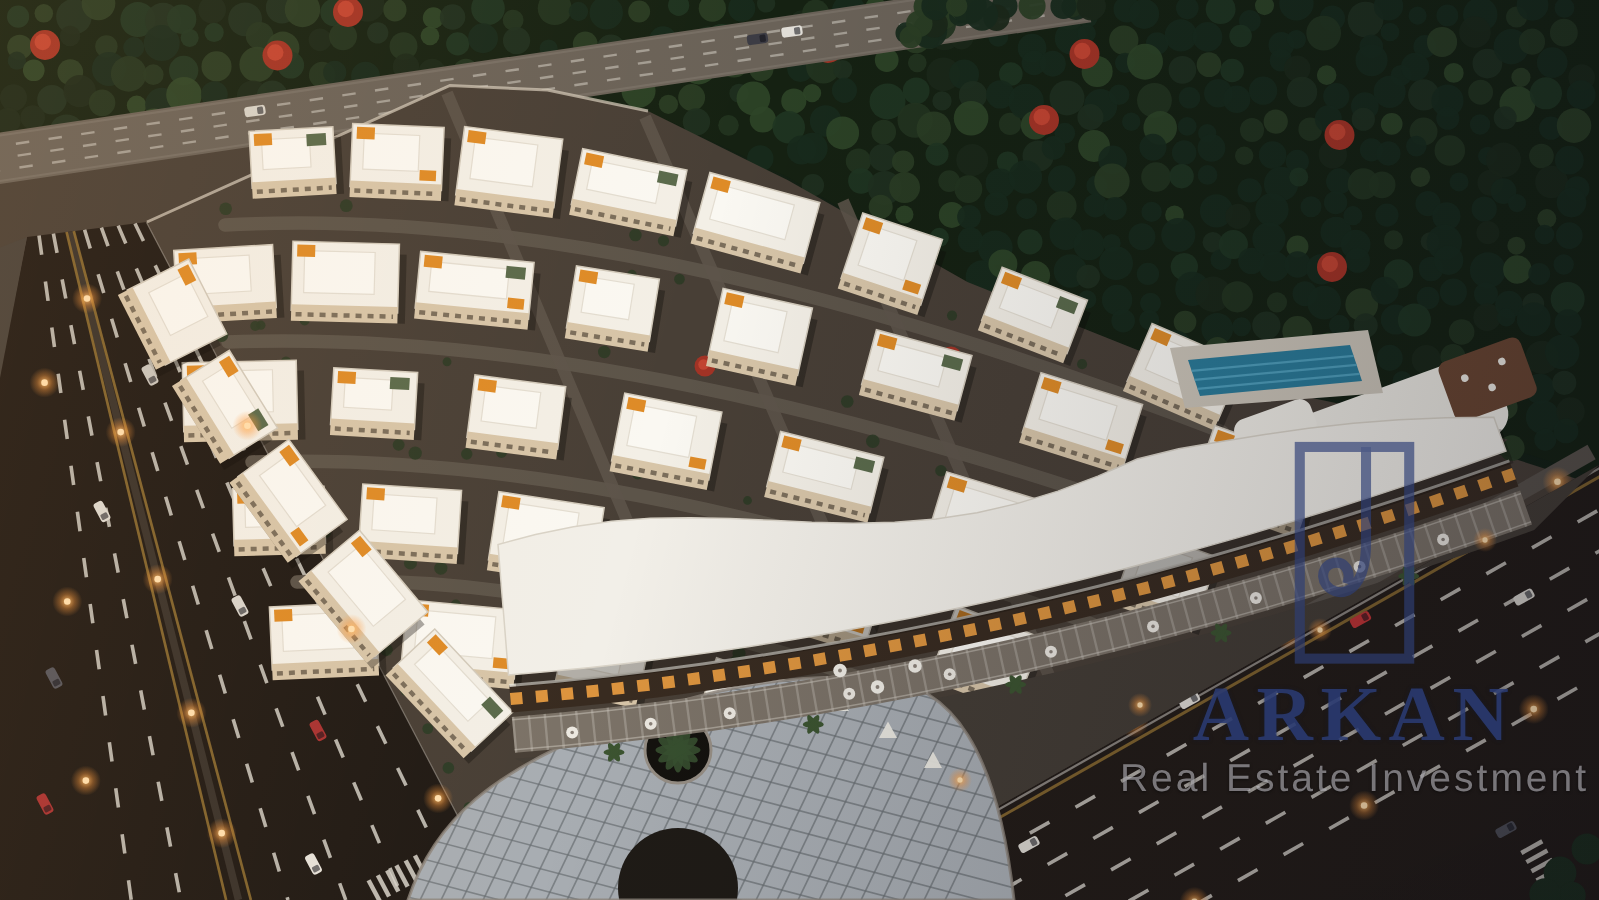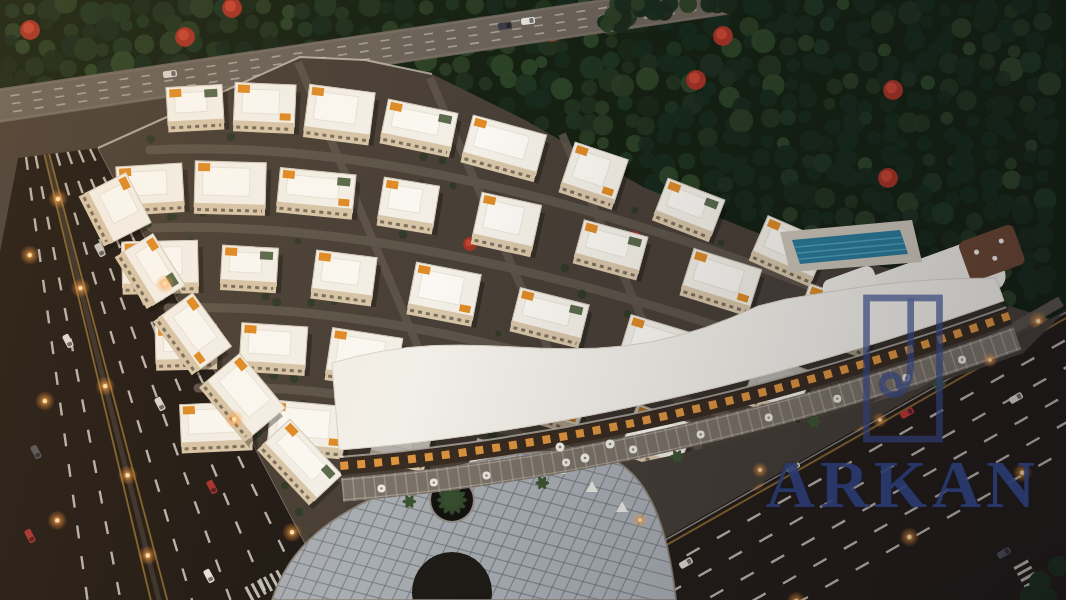--- a/index.html
+++ b/index.html
@@ -4,21 +4,21 @@
 <style>
   html,body{margin:0;padding:0;background:#0c0c10;}
   .stage{position:relative;width:1066px;height:600px;overflow:hidden;
          background:#4a423a;font-family:"Liberation Sans",sans-serif;}
   #scene{position:absolute;left:0;top:0;}
   .dusk{position:absolute;left:0;top:0;width:100%;height:100%;pointer-events:none;
         background:linear-gradient(105deg, rgba(255,176,96,0.10), rgba(30,26,40,0) 42%, rgba(6,8,22,0.26) 96%),
                    radial-gradient(130% 130% at 42% 38%, rgba(0,0,0,0) 55%, rgba(2,4,12,0.28) 100%);}
   .watermark{position:absolute;left:740px;top:290px;width:326px;text-align:center;pointer-events:none;}
   .logo-mark{display:block;margin:0 auto;opacity:0.78;}
-  .brand-name{font-family:"Liberation Serif",serif;font-weight:bold;font-size:68px;line-height:0.95;
+  .brand-name{font-family:"Liberation Serif",serif;font-weight:bold;font-size:52px;line-height:0.95;
               letter-spacing:5px;color:rgba(44,60,116,0.85);text-shadow:0 0 3px rgba(18,26,54,0.45);margin-top:4px;text-align:center;}
   .brand-tagline{font-family:"Liberation Sans",sans-serif;font-size:26px;letter-spacing:2px;
                  color:rgba(206,204,212,0.55);text-shadow:0 1px 2px rgba(0,0,0,0.5);margin-top:2px;}
 </style>
 </head>
 <body>
 
 <div class="stage">
   <svg id="scene" width="1066" height="600" viewBox="0 0 1066 600">
       <defs>
@@ -1281,14 +1281,15 @@
     </svg>
 
   <div class="dusk"></div>
 
   <div class="watermark">
     <svg class="logo-mark" width="96" height="158" viewBox="0 0 100 158">
       <rect x="12" y="5" width="76" height="147" fill="none" stroke="rgba(46,62,118,0.85)" stroke-width="7"></rect>
       <path d="M 58 5 L 58 72 C 58 98 47 109 36 105 C 26 101 26 89 34 86 C 43 83 48 91 45 100" fill="none" stroke="rgba(46,62,118,0.85)" stroke-width="7"></path>
     </svg>
     <div class="brand-name">ARKAN</div>
+    <div class="brand-tagline">Real Estate Investment</div>
   </div>
 </div>
 
 </body></html>

